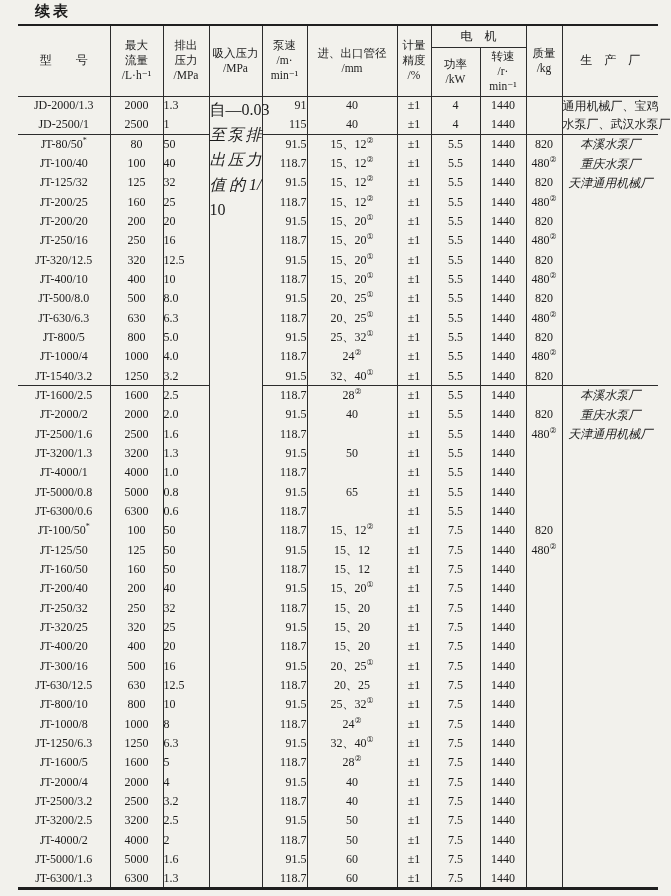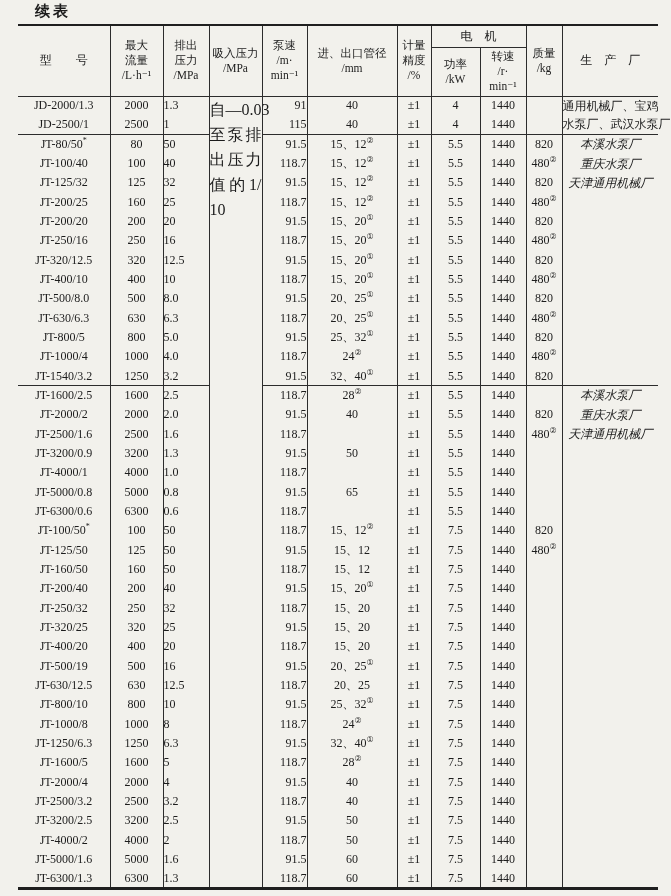--- a/index.html
+++ b/index.html
@@ -23,21 +23,21 @@
   tbody td:first-child{border-left:none;}
   tbody tr.group-start td{border-top:1.5px solid #2c2c2c;margin-left:32px;}
   .td-model{text-align:center;padding-left:16px;}
   .td-flow{text-align:center;}
   .td-pressure{text-align:left;padding-left:13px;}
   .td-speed{text-align:right;padding-right:2px;}
   .td-pipe,.td-acc,.td-power,.td-rpm,.td-mass{text-align:center;}
   sup{font-size:8px;vertical-align:super;line-height:0;}
   .suction-cell{vertical-align:top;padding:3px 3px 0 4px;}
   .suction-cell div{line-height:25px;font-size:16px;text-align:left;}
-  .suction-cell div:nth-child(n+2):nth-child(-n+4){text-align:justify;text-align-last:justify;}
+  .suction-cell div:nth-child(n+2):nth-child(-n+4){text-align:justify;text-align-last:justify;font-style:italic;}
   .manu-top{vertical-align:top;font-size:11.5px;}
   .manu-top div{line-height:19.34px;text-align:center;font-style:italic;}
   .manu-mid{vertical-align:middle;font-size:11.5px;}
   .manu-mid div{line-height:18px;text-align:center;}
   .unit{font-size:11.5px;}
 </style>
 </head>
 <body>
 
 <div id="page">
@@ -289,21 +289,21 @@
           <td class="td-flow">2500</td>
           <td class="td-pressure">1.6</td>
           <td class="td-speed">118.7</td>
           <td class="td-pipe"></td>
           <td class="td-acc">±1</td>
           <td class="td-power">5.5</td>
           <td class="td-rpm">1440</td>
           <td class="td-mass">480<sup>②</sup></td>
         </tr>
         <tr>
-          <td class="td-model">JT-3200/0.9</td>
+          <td class="td-model">JT-3200/1.3</td>
           <td class="td-flow">3200</td>
           <td class="td-pressure">1.3</td>
           <td class="td-speed">91.5</td>
           <td class="td-pipe">50</td>
           <td class="td-acc">±1</td>
           <td class="td-power">5.5</td>
           <td class="td-rpm">1440</td>
           <td class="td-mass"></td>
         </tr>
         <tr>
@@ -410,21 +410,21 @@
           <td class="td-flow">400</td>
           <td class="td-pressure">20</td>
           <td class="td-speed">118.7</td>
           <td class="td-pipe">15、20</td>
           <td class="td-acc">±1</td>
           <td class="td-power">7.5</td>
           <td class="td-rpm">1440</td>
           <td class="td-mass"></td>
         </tr>
         <tr>
-          <td class="td-model">JT-500/19</td>
+          <td class="td-model">JT-300/16</td>
           <td class="td-flow">500</td>
           <td class="td-pressure">16</td>
           <td class="td-speed">91.5</td>
           <td class="td-pipe">20、25<sup>①</sup></td>
           <td class="td-acc">±1</td>
           <td class="td-power">7.5</td>
           <td class="td-rpm">1440</td>
           <td class="td-mass"></td>
         </tr>
         <tr>

